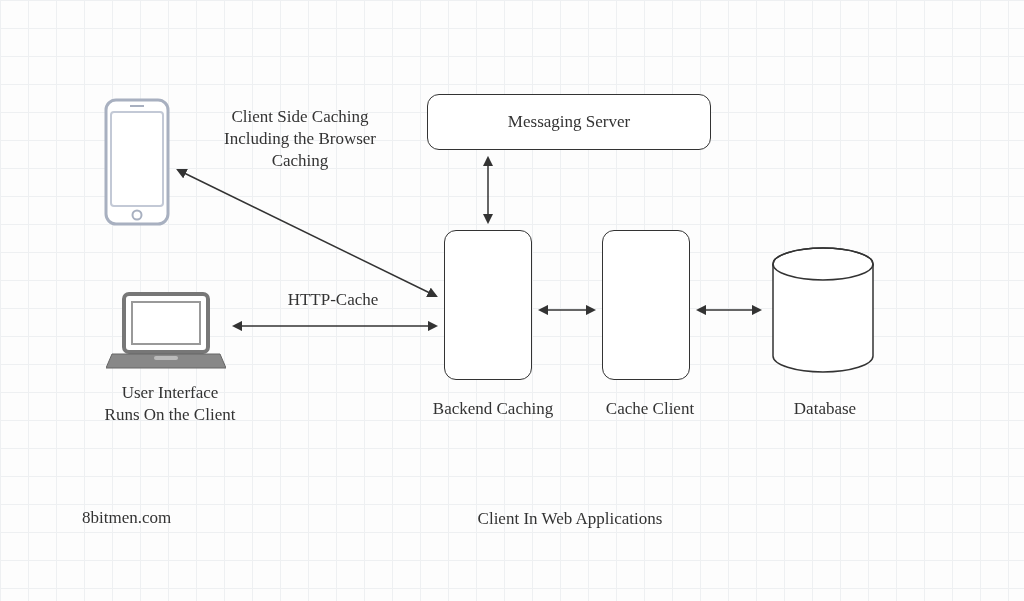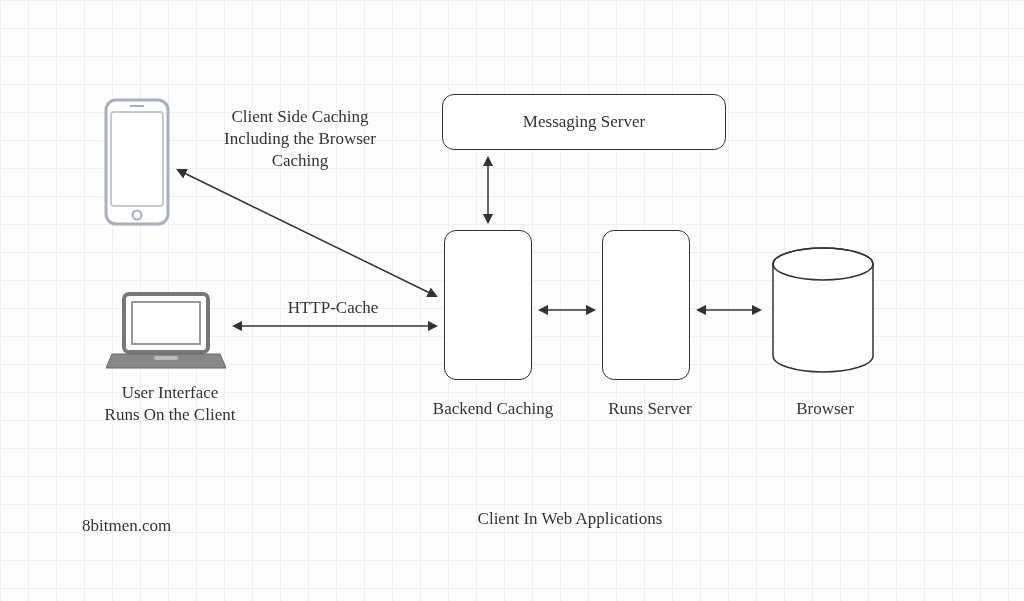--- a/index.html
+++ b/index.html
@@ -51,66 +51,66 @@
   <span style="white-space: pre-line;">User Interface
 Runs On the Client</span>
 </div>
 
 <div class="abs label" style="left:190px; top:106px; width:220px;">
   <span style="white-space: pre-line;">Client Side Caching
 Including the Browser
 Caching</span>
 </div>
 
-<div class="abs label" style="left:268px; top:297px; width:130px;">
+<div class="abs label" style="left:268px; top:289px; width:130px;">
   <span>HTTP-Cache</span>
 </div>
 
-<div class="abs box" style="left:442px; top:94px; width:284px; height:56px; display:flex; align-items:center; justify-content:center;">
+<div class="abs box" style="left:427px; top:94px; width:284px; height:56px; display:flex; align-items:center; justify-content:center;">
   <span>Messaging Server</span>
 </div>
 
 <div class="abs box" style="left:444px; top:230px; width:88px; height:150px;"></div>
 <div class="abs label" style="left:418px; top:398px; width:150px;">
   <span>Backend Caching</span>
 </div>
 
 <div class="abs box" style="left:602px; top:230px; width:88px; height:150px;"></div>
 <div class="abs label" style="left:580px; top:398px; width:140px;">
-  <span>Runs Server</span>
+  <span>Cache Client</span>
 </div>
 
 <div class="abs" style="left:768px; top:246px;">
   <svg width="110" height="130" viewBox="0 0 110 130">
     <ellipse cx="55" cy="18" rx="50" ry="16" fill="#fff" stroke="#333" stroke-width="1.5"></ellipse>
     <path d="M 5 18 L 5 110 A 50 16 0 0 0 105 110 L 105 18" fill="#fff" stroke="#333" stroke-width="1.5"></path>
     <ellipse cx="55" cy="18" rx="50" ry="16" fill="none" stroke="#333" stroke-width="1.5"></ellipse>
   </svg>
 </div>
 <div class="abs label" style="left:770px; top:398px; width:110px;">
-  <span>Browser</span>
+  <span>Database</span>
 </div>
 
 <svg class="abs" style="left:0; top:0;" width="1024" height="601">
   <defs>
     <marker id="arrow" viewBox="0 0 10 10" refX="8" refY="5" markerWidth="7" markerHeight="7" orient="auto-start-reverse">
       <path d="M 0 0 L 10 5 L 0 10 Z" fill="#333"></path>
     </marker>
   </defs>
 
   <line x1="178" y1="170" x2="436" y2="296" stroke="#333" stroke-width="1.5" marker-start="url(#arrow)" marker-end="url(#arrow)"></line>
 
   <line x1="234" y1="326" x2="436" y2="326" stroke="#333" stroke-width="1.5" marker-start="url(#arrow)" marker-end="url(#arrow)"></line>
 
   <line x1="488" y1="158" x2="488" y2="222" stroke="#333" stroke-width="1.5" marker-start="url(#arrow)" marker-end="url(#arrow)"></line>
 
   <line x1="540" y1="310" x2="594" y2="310" stroke="#333" stroke-width="1.5" marker-start="url(#arrow)" marker-end="url(#arrow)"></line>
 
   <line x1="698" y1="310" x2="760" y2="310" stroke="#333" stroke-width="1.5" marker-start="url(#arrow)" marker-end="url(#arrow)"></line>
 </svg>
 
-<div class="abs" style="left:82px; top:508px;margin-top:8px;">
+<div class="abs" style="left:82px; top:508px;">
   <span>8bitmen.com</span>
 </div>
 
 <div class="abs label" style="left:420px; top:508px; width:300px;">
   <span>Client In Web Applications</span>
 </div>
 
 </body></html>

